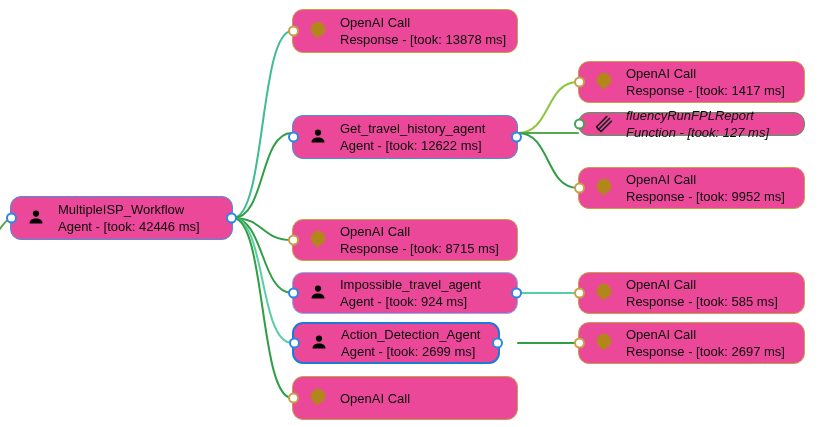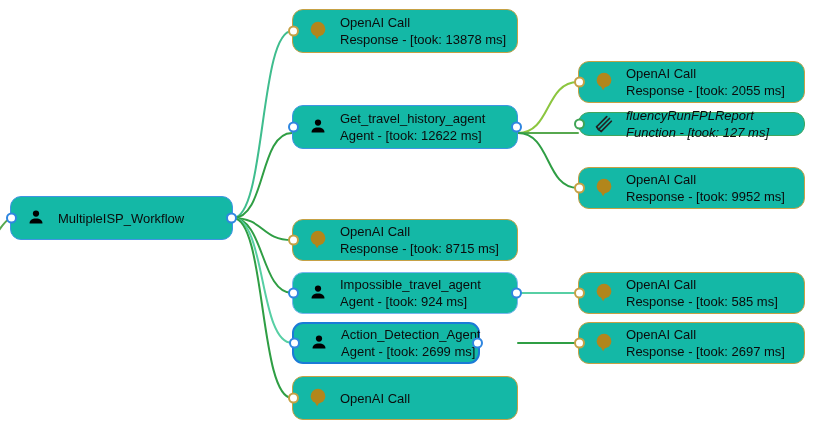--- a/index.html
+++ b/index.html
@@ -8,21 +8,21 @@
     width:828px;height:427px;
     background:#ffffff;
     font-family:"Liberation Sans", sans-serif;
     overflow:hidden;
   }
   .edges{position:absolute;left:0;top:0;width:828px;height:427px;}
   .edges path{fill:none;stroke-width:2;stroke-linecap:round;}
   .node{
     position:absolute;
     box-sizing:border-box;
-    background:#14b8a6;
+    background:#ec4899;
     border-radius:11px;
     display:flex;
     align-items:center;
     gap:10px;
     padding:0 12px 0 13px;
     cursor:pointer;
   }
   .node.agent{border:1.6px solid #3f94e4;}
   .node.agent-light{border:1.6px solid #7ab6ef;}
   .node.agent-selected{border:2.6px solid #1b7bd7;}
@@ -68,39 +68,40 @@
   <div class="node agent" style="left:10px;top:196px;width:223px;height:44px;">
     <span class="handle left blue"></span>
     <span class="icon">
       <svg width="22" height="22" viewBox="0 0 24 24">
           <circle cx="12" cy="7.2" r="3.4" fill="#000"></circle>
           <path d="M12 12.6c-4.4 0-7 2.2-7 4.9V18h14v-.5c0-2.7-2.6-4.9-7-4.9z" fill="#000"></path>
         </svg>
     </span>
     <div class="labels">
       <div class="title">MultipleISP_Workflow</div>
+      <div class="subtitle">Agent - [took: 42446 ms]</div>
     </div>
     <span class="handle right blue"></span>
   </div>
 
   <div class="node openai" style="left:292px;top:9px;width:226px;height:44px;">
     <span class="handle left gold"></span>
     <span class="icon">
       <svg width="22" height="22" viewBox="0 0 24 24">
           <circle cx="12" cy="10" r="8" fill="#b2861b"></circle>
           <path d="M8.5 16.5 L11 21 L13.5 16.5 z" fill="#b2861b"></path>
         </svg>
     </span>
     <div class="labels">
       <div class="title">OpenAI Call</div>
       <div class="subtitle">Response - [took: 13878 ms]</div>
     </div>
   </div>
 
-  <div class="node agent" style="left:292px;top:105px;width:226px;height:44px;">
+  <div class="node agent" style="left:292px;top:115px;width:226px;height:44px;">
     <span class="handle left blue"></span>
     <span class="icon">
       <svg width="22" height="22" viewBox="0 0 24 24">
           <circle cx="12" cy="7.2" r="3.4" fill="#000"></circle>
           <path d="M12 12.6c-4.4 0-7 2.2-7 4.9V18h14v-.5c0-2.7-2.6-4.9-7-4.9z" fill="#000"></path>
         </svg>
     </span>
     <div class="labels">
       <div class="title">Get_travel_history_agent</div>
       <div class="subtitle">Agent - [took: 12622 ms]</div>
@@ -130,21 +131,21 @@
           <path d="M12 12.6c-4.4 0-7 2.2-7 4.9V18h14v-.5c0-2.7-2.6-4.9-7-4.9z" fill="#000"></path>
         </svg>
     </span>
     <div class="labels">
       <div class="title">Impossible_travel_agent</div>
       <div class="subtitle">Agent - [took: 924 ms]</div>
     </div>
     <span class="handle right blue"></span>
   </div>
 
-  <div class="node agent-selected" style="left:292px;top:322px;width:188px;height:42px;">
+  <div class="node agent-selected" style="left:292px;top:322px;width:208px;height:42px;">
     <span class="handle left blue"></span>
     <span class="icon">
       <svg width="22" height="22" viewBox="0 0 24 24">
           <circle cx="12" cy="7.2" r="3.4" fill="#000"></circle>
           <path d="M12 12.6c-4.4 0-7 2.2-7 4.9V18h14v-.5c0-2.7-2.6-4.9-7-4.9z" fill="#000"></path>
         </svg>
     </span>
     <div class="labels">
       <div class="title">Action_Detection_Agent</div>
       <div class="subtitle">Agent - [took: 2699 ms]</div>
@@ -168,21 +169,21 @@
   <div class="node openai" style="left:578px;top:61px;width:227px;height:42px;">
     <span class="handle left gold"></span>
     <span class="icon">
       <svg width="22" height="22" viewBox="0 0 24 24">
           <circle cx="12" cy="10" r="8" fill="#b2861b"></circle>
           <path d="M8.5 16.5 L11 21 L13.5 16.5 z" fill="#b2861b"></path>
         </svg>
     </span>
     <div class="labels">
       <div class="title">OpenAI Call</div>
-      <div class="subtitle">Response - [took: 2055 ms]</div>
+      <div class="subtitle">Response - [took: 1417 ms]</div>
     </div>
   </div>
 
   <div class="node function" style="left:578px;top:112px;width:227px;height:24px;font-style:italic;">
     <span class="handle left green"></span>
     <span class="icon">
       <svg width="22" height="22" viewBox="0 0 24 24" fill="none" stroke="#222" stroke-width="1.9" stroke-linecap="round">
         <path d="M4 15 Q10 9 15 4"></path>
         <path d="M6 18 Q12 12 18 6"></path>
         <path d="M9 20 Q15 14 20 9"></path>

